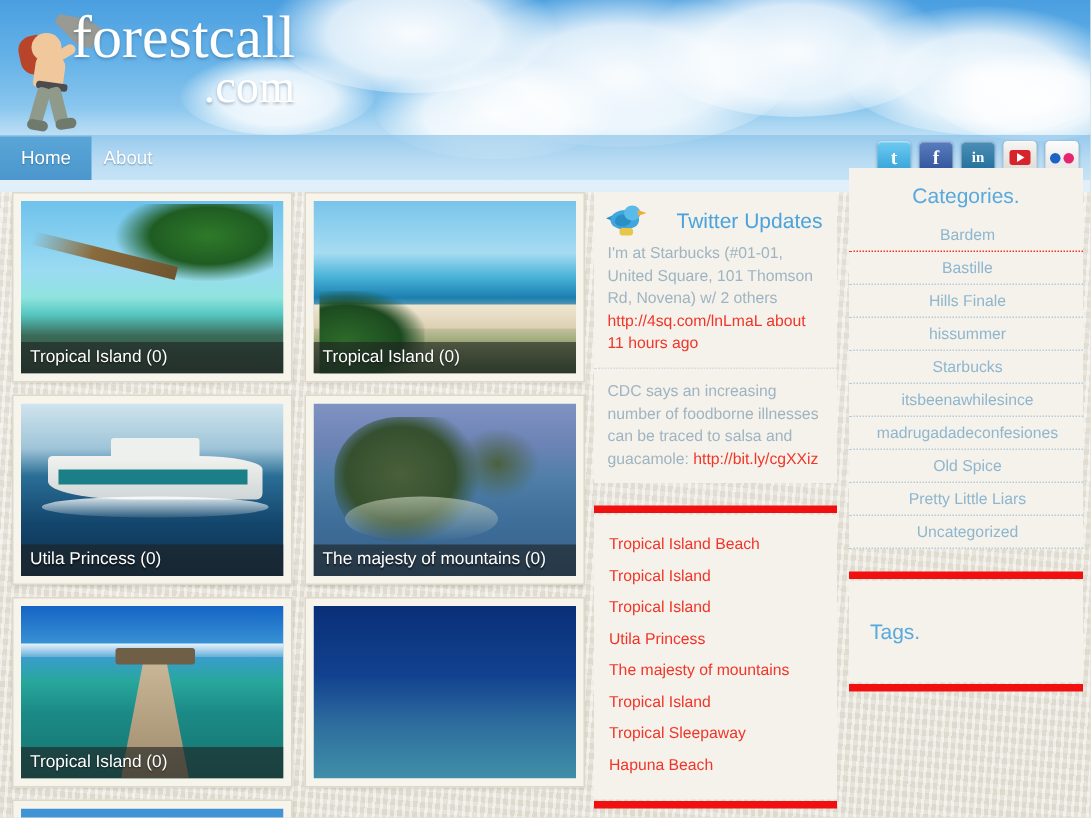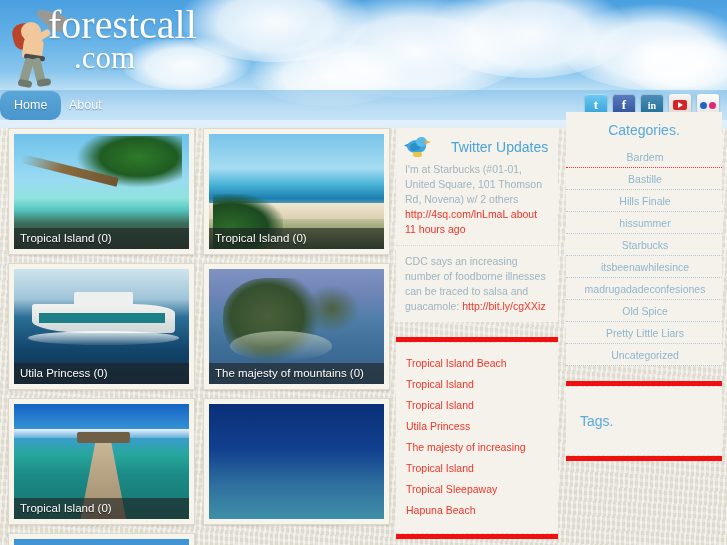--- a/index.html
+++ b/index.html
@@ -49,23 +49,24 @@
   .logo-text {
     position: absolute; left: 38px; top: 6px;
     font-family: "Liberation Serif", serif;
     font-size: 40px;
     line-height: 34px;
     color: #ffffff;
     text-shadow: 0 1px 2px rgba(30,70,110,0.35);
   }
   .logo-text .dom {
     display: block;
-    margin-left: 26px;
+    margin-left: 10px;
     font-size: 31px;
     line-height: 32px;
+    text-align: right;
   }
   
   .mascot { position: absolute; left: 0; top: 6px; width: 58px; height: 80px; }
   .m-hair { position: absolute; left: 3px; top: 16px; width: 17px; height: 26px;
             background: #b8452a; border-radius: 10px 4px 8px 10px; transform: rotate(-12deg); }
   .m-head { position: absolute; left: 11px; top: 14px; width: 20px; height: 19px;
             background: #f0c89b; border-radius: 50%; }
   .m-body { position: absolute; left: 13px; top: 29px; width: 20px; height: 22px;
             background: #f0c89b; border-radius: 6px 7px 3px 3px; transform: rotate(8deg); }
   .m-belt { position: absolute; left: 14px; top: 47px; width: 21px; height: 5px;
@@ -95,21 +96,20 @@
     position: absolute; top: 0; height: 30px;
     display: flex; align-items: center;
     font-size: 12.5px; color: #ffffff;
     padding: 0 14px;
     text-shadow: 0 1px 1px rgba(20,60,100,0.45);
     cursor: pointer;
   }
   .nav-item.active {
     background: linear-gradient(#5aa6d8, #4b97cd);
     box-shadow: inset 0 1px 0 rgba(255,255,255,0.35);
-    border-radius: 10px;
   }
 
   
   .col-left {
     position: absolute; left: 8px; top: 128px;
     width: 382px;
     display: flex; flex-wrap: wrap; gap: 8px 8px;
   }
   .photo-card {
     width: 187px; height: 127px;
@@ -377,21 +377,21 @@
   </div>
 
   <div style="height:7px;"></div>
 
   <div class="widget bar-top bar-bottom" style="margin-top:6px;">
     <div class="widget-pad">
       <a class="post-link" href="#">Tropical Island Beach</a>
       <a class="post-link" href="#">Tropical Island</a>
       <a class="post-link" href="#">Tropical Island</a>
       <a class="post-link" href="#">Utila Princess</a>
-      <a class="post-link" href="#">The majesty of increasing</a>
+      <a class="post-link" href="#">The majesty of mountains</a>
       <a class="post-link" href="#">Tropical Island</a>
       <a class="post-link" href="#">Tropical Sleepaway</a>
       <a class="post-link" href="#">Hapuna Beach</a>
     </div>
   </div>
 
 </div>
 
 <div class="col-right">
 

